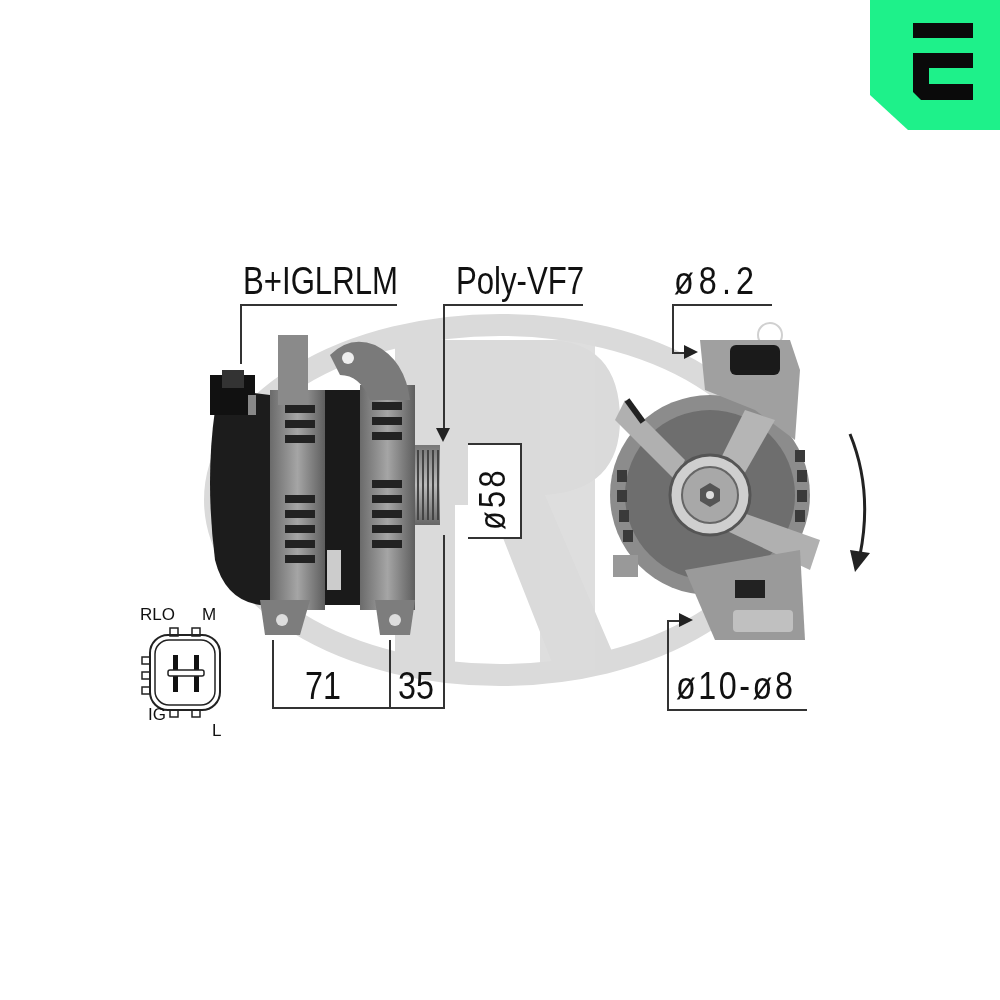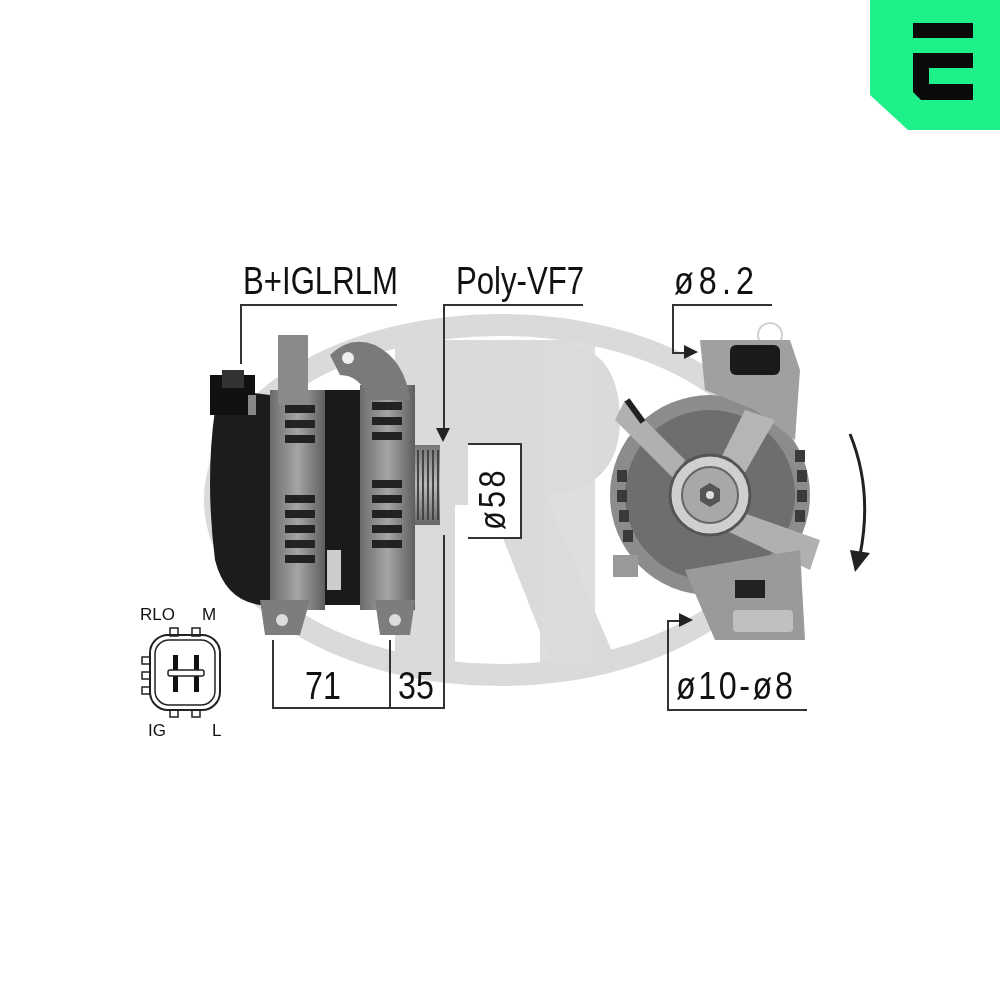--- a/index.html
+++ b/index.html
@@ -188,15 +188,15 @@
     <rect x="62" y="3" width="8" height="8" fill="none" stroke="#222" stroke-width="1.5"></rect>
     <rect x="40" y="85" width="8" height="7" fill="none" stroke="#222" stroke-width="1.5"></rect>
     <rect x="62" y="85" width="8" height="7" fill="none" stroke="#222" stroke-width="1.5"></rect>
     <rect x="12" y="32" width="8" height="7" fill="none" stroke="#222" stroke-width="1.5"></rect>
     <rect x="12" y="47" width="8" height="7" fill="none" stroke="#222" stroke-width="1.5"></rect>
     <rect x="12" y="62" width="8" height="7" fill="none" stroke="#222" stroke-width="1.5"></rect>
     <rect x="43" y="30" width="5" height="37" fill="#111"></rect>
     <rect x="64" y="30" width="5" height="37" fill="#111"></rect>
     <rect x="38" y="45" width="36" height="6" rx="2" fill="#fff" stroke="#222" stroke-width="1.5"></rect>
   </svg>
-  <div class="label lbl-small" style="left:18px;top:122px;text-align:center;">IG</div>
+  <div class="label lbl-small" style="left:18px;top:106px;text-align:center;">IG</div>
   <div class="label lbl-small" style="left:82px;top:122px;">L</div>
 </div>
 
 </body></html>

